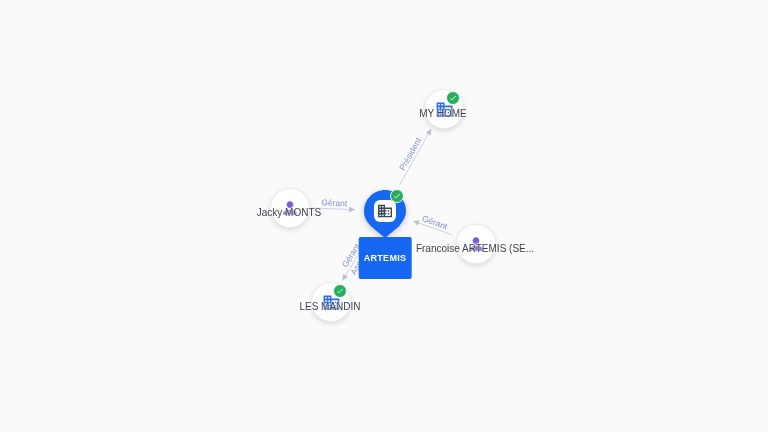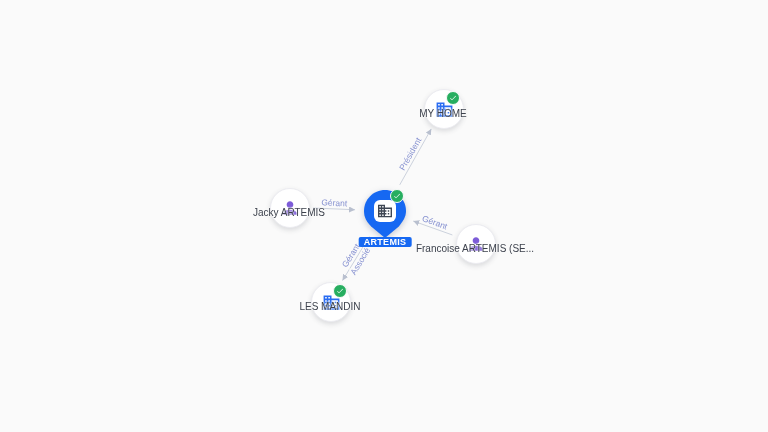--- a/index.html
+++ b/index.html
@@ -52,21 +52,21 @@
     position: absolute; left: -24px; top: -22px;
     filter: drop-shadow(0 2px 3px rgba(40,50,90,0.25));
   }
   .pin-label {
     position: absolute; top: 26px; left: 0;
     transform: translateX(-50%);
     color: #ffffff;
     font-size: 9px;
     font-weight: 700;
     letter-spacing: 0.3px;
-    padding: 0 5px;
+    padding: 16px 5px;
     border-radius: 2px;
     white-space: nowrap;
   }
   .edge-label {
     font-size: 8.5px;
     stroke: #fafafa;
     stroke-width: 2.5px;
     paint-order: stroke;
     text-anchor: middle;
   }
@@ -119,21 +119,21 @@
           </svg>
         </div>
         <div class="node-label">MY HOME</div>
       </div>
       <div class="node person" style="left: 289px; top: 207px;">
         <div class="circle">
           <svg viewBox="0 0 24 24" width="20" height="20">
             <path fill="#7d5cd8" d="M12 12c2.21 0 4-1.79 4-4s-1.79-4-4-4-4 1.79-4 4 1.79 4 4 4zm0 2c-2.67 0-8 1.34-8 4v2h16v-2c0-2.66-5.33-4-8-4z"></path>
           </svg>
         </div>
-        <div class="node-label">Jacky ARTEMIS</div>
+        <div class="node-label">Jacky MONTS</div>
       </div>
       <div class="node person" style="left: 475px; top: 243px;">
         <div class="circle">
           <svg viewBox="0 0 24 24" width="20" height="20">
             <path fill="#7d5cd8" d="M12 12c2.21 0 4-1.79 4-4s-1.79-4-4-4-4 1.79-4 4 1.79 4 4 4zm0 2c-2.67 0-8 1.34-8 4v2h16v-2c0-2.66-5.33-4-8-4z"></path>
           </svg>
         </div>
         <div class="node-label">Francoise ARTEMIS (SE...</div>
       </div>
       <div class="node company" style="left: 330px; top: 301px;">

